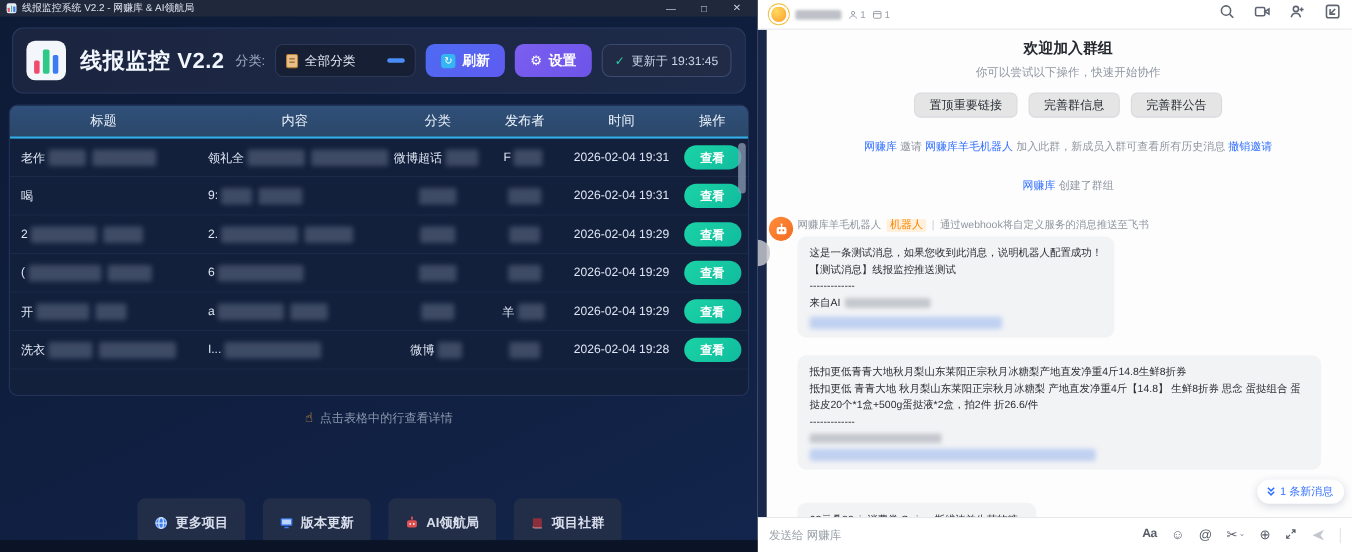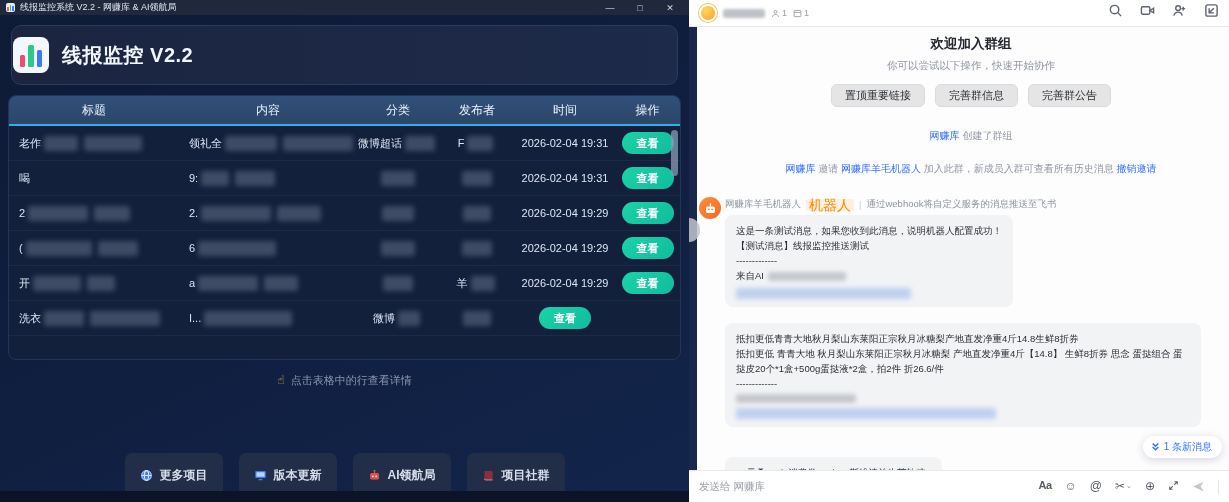--- a/index.html
+++ b/index.html
@@ -15,21 +15,21 @@
   .tb-ico { width:9px; height:9px; border-radius:2px; background:#e8ecf4; margin-right:5px;
     display:flex; align-items:flex-end; justify-content:center; gap:1px; padding:1px; }
   .tb-ico i { display:block; width:2px; border-radius:.5px; }
   .tb-controls { position:absolute; right:4px; top:0; height:15px; display:flex; }
   .tb-btn { width:30px; height:15px; display:flex; align-items:center; justify-content:center;
     color:#cdd3e0; font-size:9px; cursor:default; }
   .app { position:absolute; top:15px; left:0; right:0; bottom:0; }
 
   .hdr-card { position:absolute; left:11px; right:11px; top:10px; height:60px;
     background:linear-gradient(90deg,#1b2540,#1d2a49); border:1px solid #2a3a60; border-radius:10px;
-    display:flex; align-items:center; padding:0 1px; }
+    display:flex; align-items:center; padding:0 12px; }
   .logo { width:36px; height:36px; border-radius:8px; background:#f3f6fb;
     display:flex; align-items:flex-end; justify-content:center; gap:3px; padding:6px 7px; }
   .logo i { display:block; width:6px; border-radius:1.5px; }
   .app-title { color:#f2f6fd; font-size:20px; font-weight:bold; margin-left:13px; letter-spacing:.5px; }
   .hdr-right { margin-left:auto; display:flex; align-items:center; gap:9px; }
   .cat-label { color:#9fabc2; font-size:12px; }
   .cat-select { width:128px; height:30px; background:#161f33; border:1px solid #2c3956; border-radius:7px;
     display:flex; align-items:center; padding:0 9px; gap:6px; color:#e6ebf4; font-size:11.5px; cursor:pointer; }
   .cat-ico { width:11px; height:13px; border-radius:2px; background:#e7c08a; border:1px solid #b4803a;
     position:relative; flex:0 0 auto; }
@@ -108,21 +108,21 @@
   .sys .lnk { color:#3370ff; cursor:pointer; }
   .sys1 { margin-top:22px; }
   .sys2 { margin-top:19px; }
 
   .msg { position:relative; margin-top:14px; }
   .m-avatar { position:absolute; left:-26px; top:-1px; width:22px; height:22px; border-radius:50%;
     background:linear-gradient(135deg,#ff8f3c,#f26a21); display:flex; align-items:center;
     justify-content:center; }
   .sender-row { display:flex; align-items:center; gap:5px; font-size:9.5px; color:#8f959e;
     margin-bottom:4px; white-space:nowrap; }
-  .bot-tag { background:#ffefdd; color:#ff8800; font-size:14px; padding:0 3px; border-radius:2px;
+  .bot-tag { background:#ffefdd; color:#ff8800; font-size:10px; padding:0 3px; border-radius:2px;
     line-height:12px; }
   .sep { color:#c9ccd2; }
   .bubble { display:inline-block; background:#f2f3f5; border-radius:8px; padding:8px 11px;
     max-width:478px; font-size:9.5px; line-height:15px; color:#2b2f36; }
   .bline { white-space:normal; word-break:break-all; }
   .rdc { display:inline-block; height:9px; border-radius:2px; background:#b9bdc4; opacity:.8;
     filter:blur(2px); vertical-align:middle; margin-left:4px; }
   .rdb { display:block; height:11px; border-radius:2px; background:#9db9ee; opacity:.6;
     filter:blur(2.5px); margin-top:5px; }
 
@@ -161,20 +161,40 @@
     </div>
 
     <div class="app">
       <div class="hdr-card">
         <div class="logo">
           <i style="height:12px;background:#ef4b6e"></i>
             <i style="height:22px;background:#2ec986"></i>
             <i style="height:17px;background:#3b7bf5"></i>
         </div>
         <div class="app-title">线报监控 V2.2</div>
+        <div class="hdr-right">
+          <span class="cat-label">分类:</span>
+          <div class="cat-select">
+            <span class="cat-ico"></span>
+            <span>全部分类</span>
+            <span class="cat-dash"></span>
+          </div>
+          <button class="btn refresh">
+            <span class="btn-sq">↻</span>
+            <span>刷新</span>
+          </button>
+          <button class="btn settings">
+            <span class="gear">⚙</span>
+            <span>设置</span>
+          </button>
+          <div class="upd-pill">
+            <span class="upd-check">✓</span>
+            <span>更新于 19:31:45</span>
+          </div>
+        </div>
       </div>
 
       <div class="table-card">
         <div class="thead" id="thead">
             <div class="th">标题</div>
             <div class="th">内容</div>
             <div class="th">分类</div>
             <div class="th">发布者</div>
             <div class="th">时间</div>
             <div class="th">操作</div>
@@ -309,20 +329,23 @@
               <div class="td l">
                 <span>I...</span>
                 <span class="rd" style="width: 88px;"></span>
               </div>
               <div class="td c">
                 <span>微博</span>
                 <span class="rd" style="width: 22px;"></span>
               </div>
               <div class="td c">
                 <span class="rd" style="width: 28px;"></span>
+              </div>
+              <div class="td c">
+                <span>2026-02-04 19:28</span>
               </div>
               <div class="td c">
                 <button class="view-btn">查看</button>
               </div>
             </div>
           </div>
         <div class="scroll-thumb"></div>
         <div class="row-sliver">
           <div class="trow" style="border-bottom:none;">
             <div class="td"></div>
@@ -440,22 +463,22 @@
     <div class="chat-body">
       <div class="welcome">
         <div class="w-title">欢迎加入群组</div>
         <div class="w-sub">你可以尝试以下操作，快速开始协作</div>
         <div class="w-actions">
           <button class="w-btn">置顶重要链接</button>
           <button class="w-btn">完善群信息</button>
           <button class="w-btn">完善群公告</button>
         </div>
       </div>
+      <div class="sys sys2" id="sys1"><span class="lnk">网赚库</span><span> 邀请 </span><span class="lnk">网赚库羊毛机器人</span><span> 加入此群，新成员入群可查看所有历史消息 </span><span class="lnk">撤销邀请</span></div>
       <div class="sys sys1" id="sys0"><span class="lnk">网赚库</span><span> 创建了群组</span></div>
-      <div class="sys sys2" id="sys1"><span class="lnk">网赚库</span><span> 邀请 </span><span class="lnk">网赚库羊毛机器人</span><span> 加入此群，新成员入群可查看所有历史消息 </span><span class="lnk">撤销邀请</span></div>
       <div id="messages">
           <div class="msg" style="margin-top: 22px;"><span class="m-avatar">
               <svg width="13" height="13" viewBox="0 0 16 16">
                 <rect x="2.5" y="5.5" width="11" height="8" rx="2" fill="#fff"></rect>
                 <rect x="5" y="8" width="2" height="2.2" rx="1" fill="#f26a21"></rect>
                 <rect x="9" y="8" width="2" height="2.2" rx="1" fill="#f26a21"></rect>
                 <path d="M8 2.5v3" stroke="#fff" stroke-width="1.4"></path>
                 <circle cx="8" cy="2.5" r="1.1" fill="#fff"></circle>
               </svg>
             </span><div class="sender-row">

